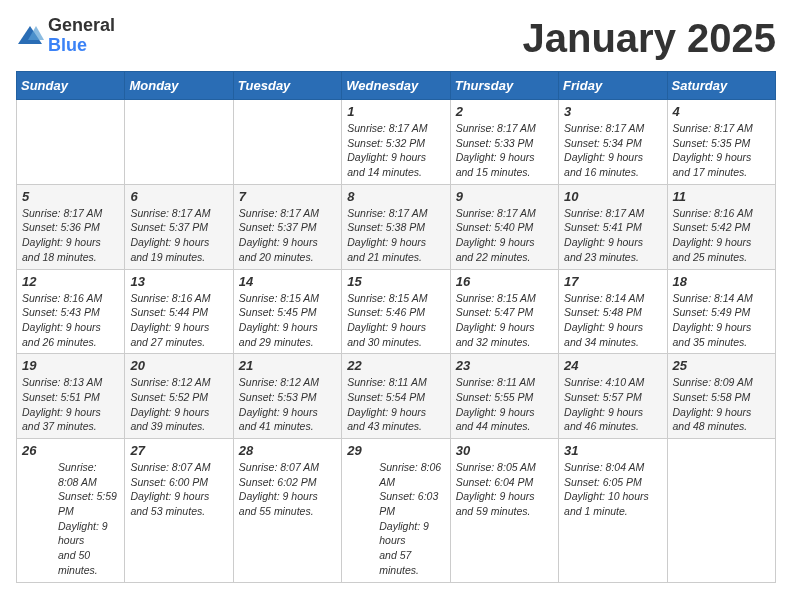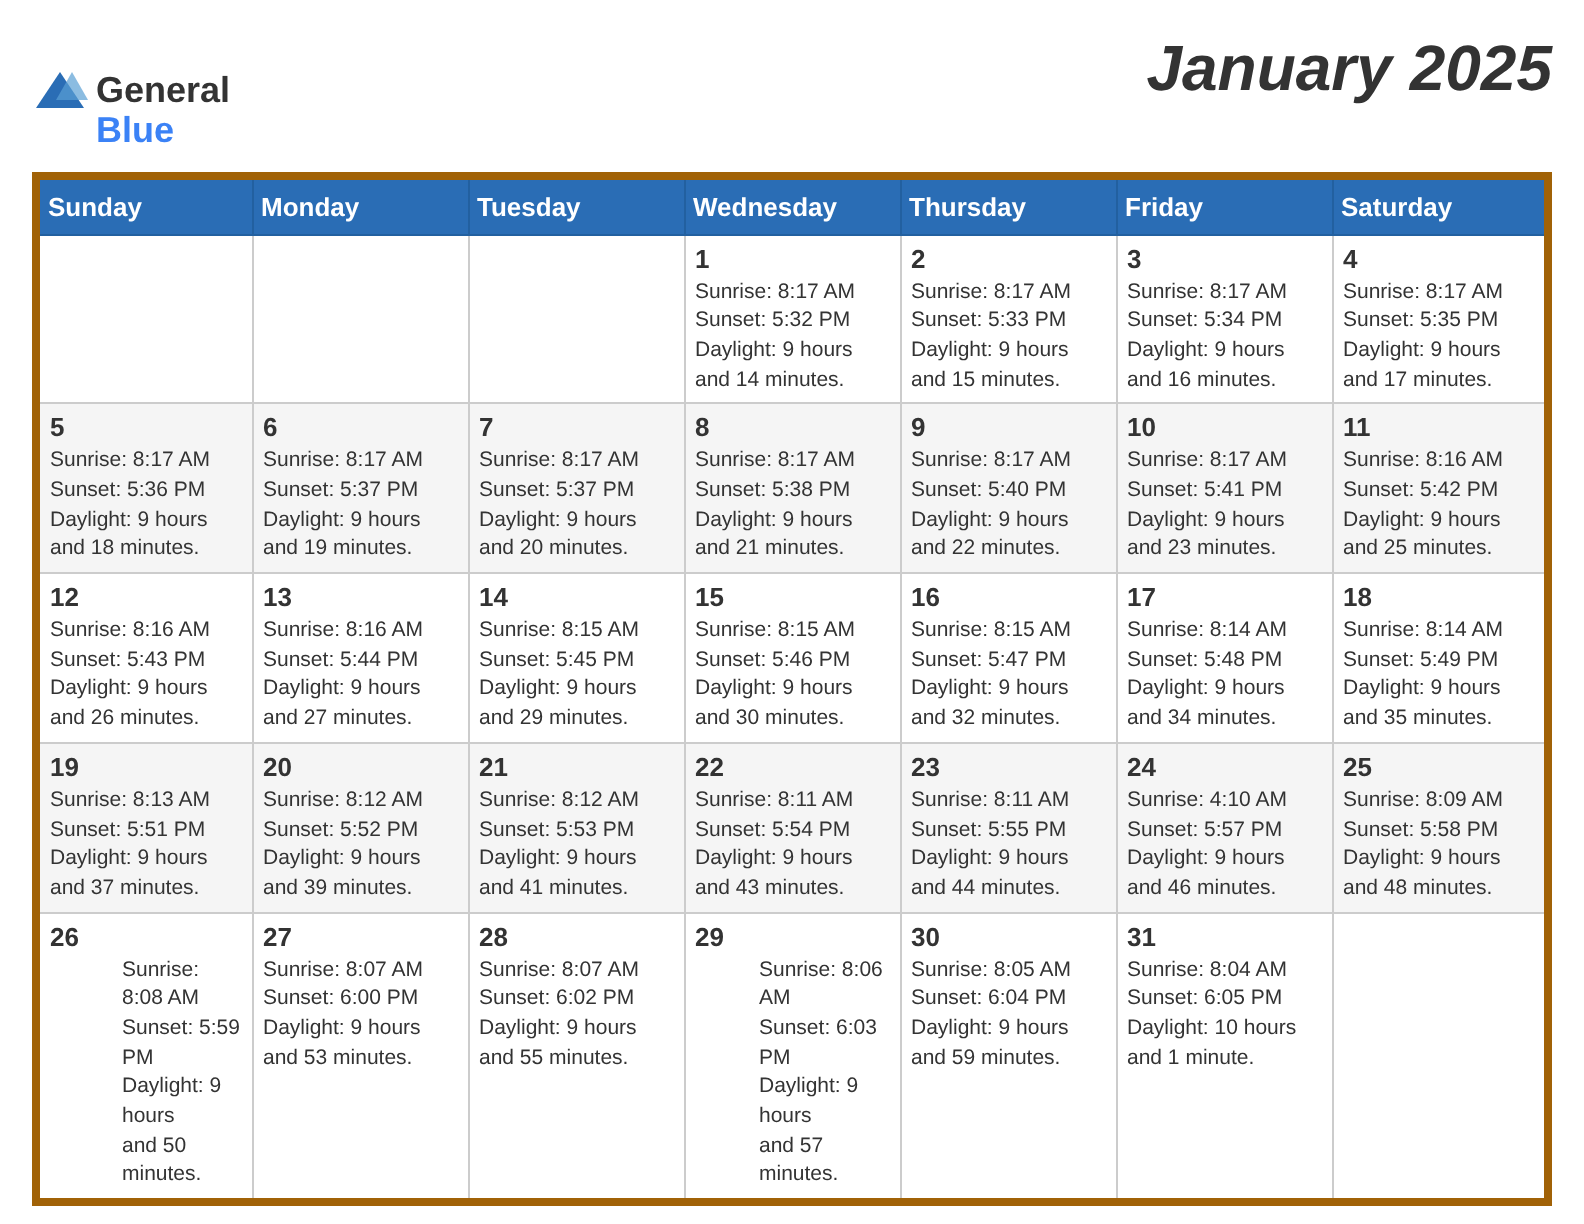--- a/index.html
+++ b/index.html
@@ -18,45 +18,44 @@
     }
     .logo {
       display: flex;
       align-items: center;
       gap: 4px;
     }
     .logo-text {
       font-size: 18px;
       font-weight: bold;
       line-height: 1.1;
-      margin-top: 20px;
     }
     .logo-general { color: #333; }
     .logo-blue { color: #3b82f6; }
     .logo-icon {
       width: 28px;
       height: 28px;
     }
     .title-block {
       text-align: right;
     }
     .month-title {
-      font-size: 32px;
+      font-size: 40px;
       font-weight: bold;
       color: #333;
-      font-style: italic;
     }
     .location {
       font-size: 14px;
       color: #555;
     }
     .calendar {
       width: 100%;
       border-collapse: collapse;
-      border: 4px solid #a16207;
+      border: 1px solid #a16207;
+      font-style: italic;
     }
     .calendar th {
       background: #2a6db5;
       color: #fff;
       font-size: 13px;
       padding: 6px 4px;
       text-align: left;
       border: 1px solid #2260a0;
     }
     .calendar td {

